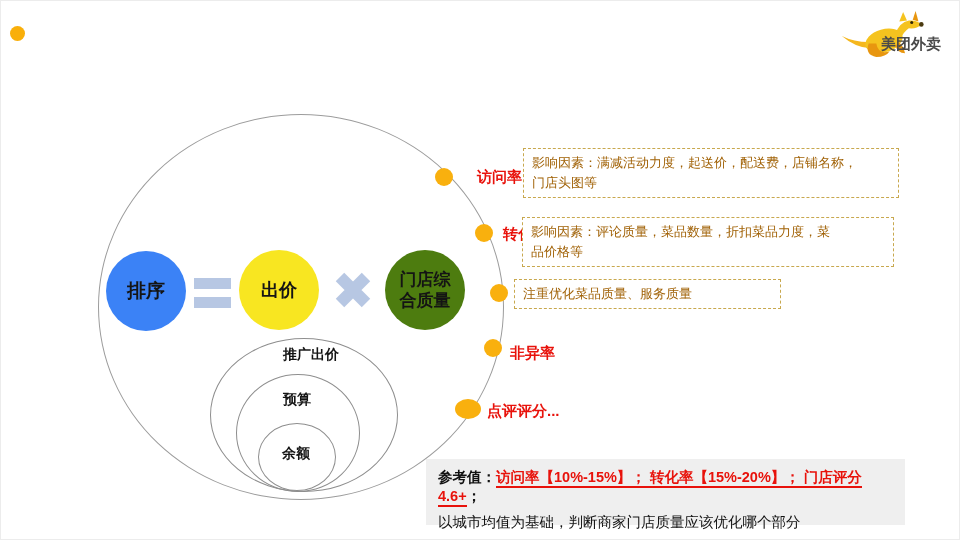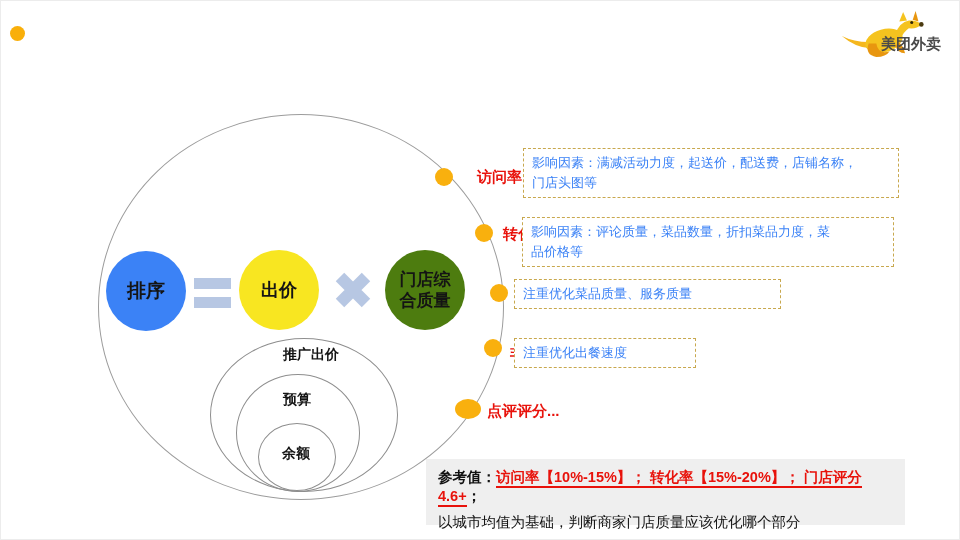--- a/index.html
+++ b/index.html
@@ -58,21 +58,21 @@
 
   .factor-label { position:absolute; color:#E8120B; font-weight:800; font-size:15px; line-height:18px; }
   .factor-label.f1 { left:476px; top:167px; }
   .factor-label.f2 { left:502px; top:224px; }
   .factor-label.f3 { left:515px; top:284px; }
   .factor-label.f4 { left:509px; top:343px; }
   .factor-label.f5 { left:486px; top:401px; }
 
   
   .note { position:absolute; border:1px dashed #C8A84E; box-sizing:border-box;
-    padding:4px 8px; font-size:13px; line-height:1.55; color:#3b82f6;
+    padding:4px 8px; font-size:13px; line-height:1.55; color:#a16207;
     white-space:pre-line; background:#fff; }
   .note.n1 { left:522px; top:147px; width:376px; }
   .note.n2 { left:521px; top:216px; width:372px; }
   .note.n3 { left:513px; top:278px; width:267px; }
   .note.n4 { left:513px; top:337px; width:182px; }
 
   
   .ref { position:absolute; left:425px; top:458px; width:479px; height:66px;
     background:#EFEFEF; box-sizing:border-box; padding:9px 12px;
     font-size:14.5px; color:#111; }
@@ -137,21 +137,20 @@
   <div class="factor-label f2">转化率</div>
   <div class="factor-label f3">好评率</div>
   <div class="factor-label f4">非异率</div>
   <div class="factor-label f5">点评评分...</div>
 
   <div class="note n1">影响因素：满减活动力度，起送价，配送费，店铺名称，
 门店头图等</div>
   <div class="note n2">影响因素：评论质量，菜品数量，折扣菜品力度，菜
 品价格等</div>
   <div class="note n3">注重优化菜品质量、服务质量</div>
-  <div class="note n4">注重优化出餐速度</div>
 
   <div class="ref">
     <div class="ref-line1">
       <span>参考值：</span><span class="ref-hl">访问率【10%-15%】； 转化率【15%-20%】； 门店评分4.6+</span><span>；</span>
     </div>
     <div class="ref-line2">以城市均值为基础，判断商家门店质量应该优化哪个部分</div>
   </div>
 
 </div>
 

